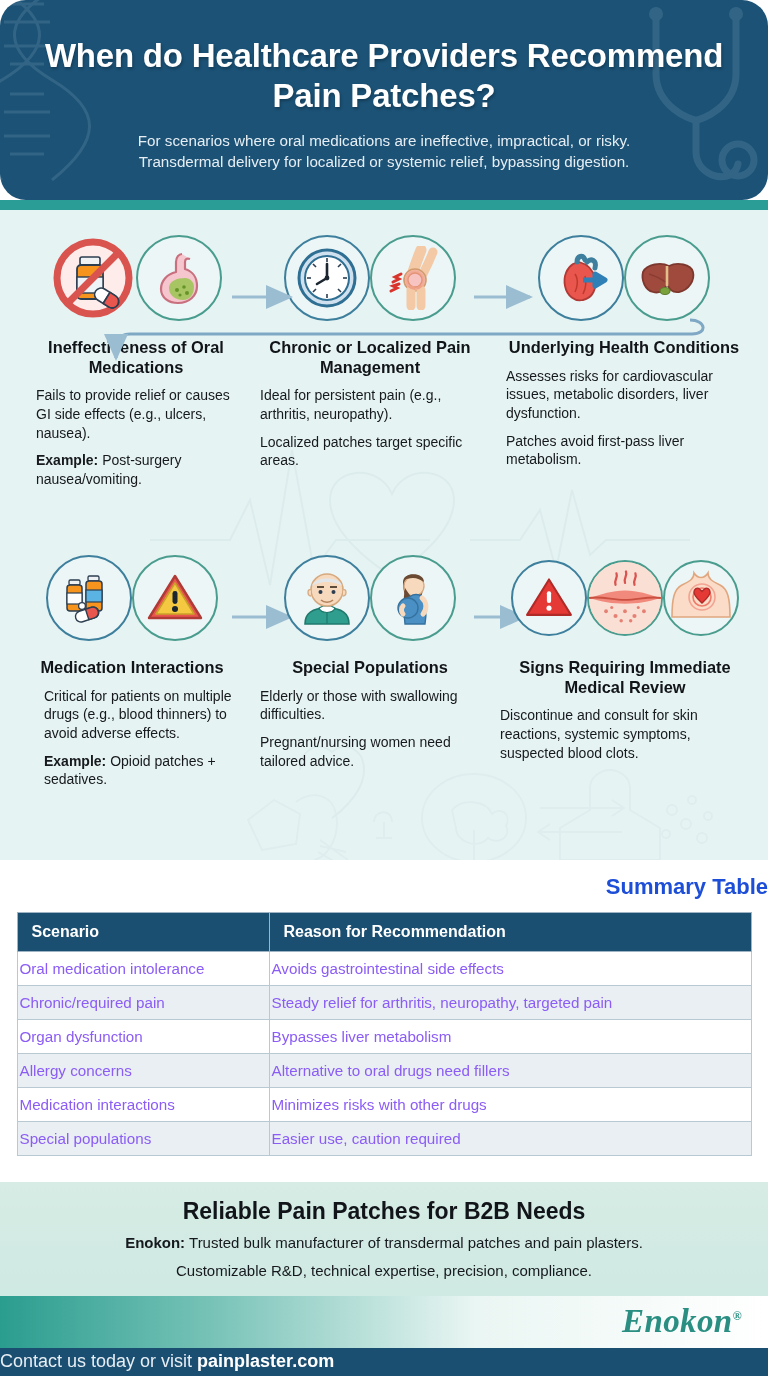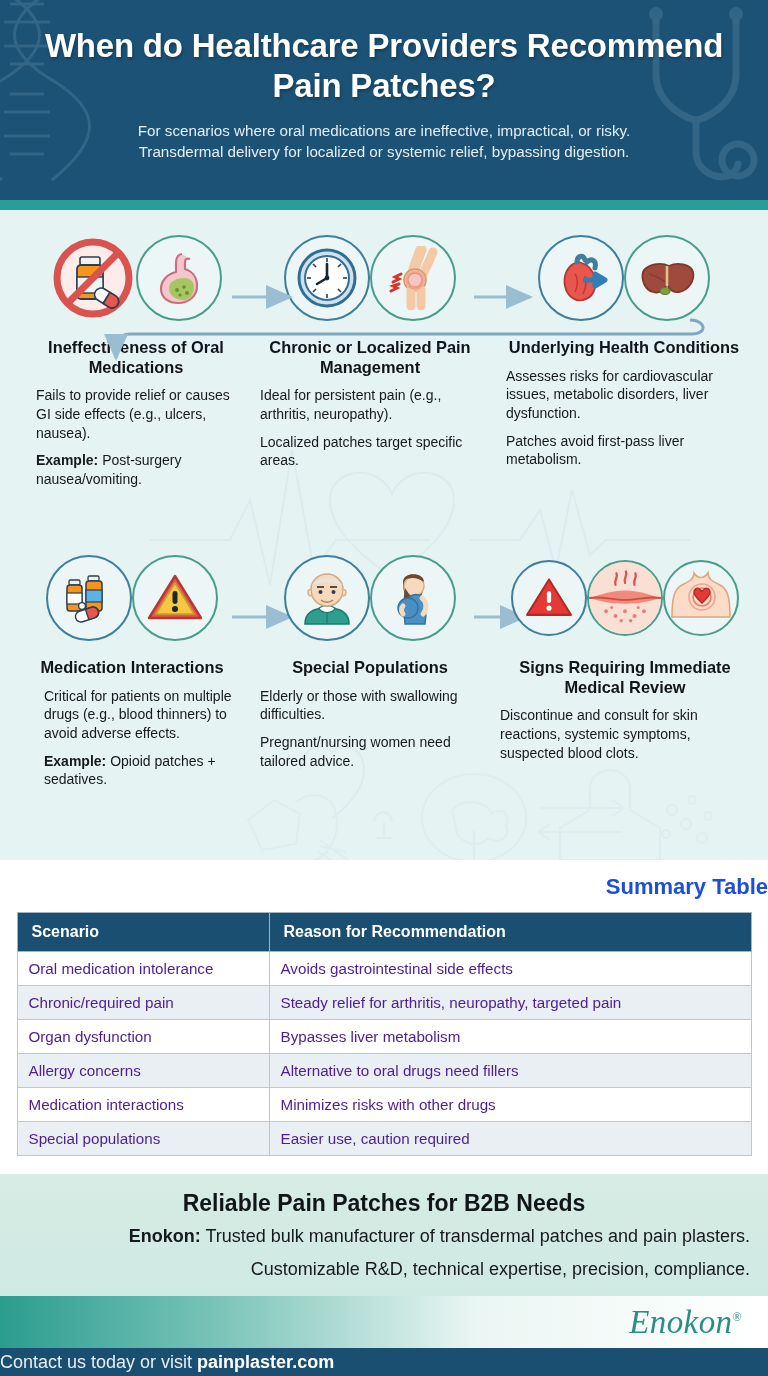--- a/index.html
+++ b/index.html
@@ -12,21 +12,22 @@
   }
   .page { width: 768px; height: 1376px; position: relative; display: flex; flex-direction: column; }
 
   
   .header {
     background: #1b5276;
     height: 200px;
     position: relative;
     overflow: hidden;
     flex: 0 0 auto;
-    padding-top: 26px;
+    padding-top: 36px;
+    border-radius: 26px;
   }
   .header .deco { position: absolute; opacity: .13; pointer-events: none; }
   .deco-dna { left: -18px; top: -10px; }
   .deco-steth { right: 4px; top: 2px; }
   .header h1 {
     position: relative;
     color: #ffffff;
     font-size: 33px;
     line-height: 1.21;
     font-weight: bold;
@@ -90,51 +91,51 @@
 
   
   .conn { position: absolute; pointer-events: none; }
 
   
   .tablewrap { background: #ffffff; flex: 0 0 auto; padding: 14px 0 18px; }
   .tablewrap h2 {
     text-align: right; font-size: 22px; font-weight: bold;
     color: #1d4ed8; margin-bottom: 12px;
   }
-  table { width: 735px; margin: 0 auto; border-collapse: collapse; table-layout: fixed; }
+  table { width: 735px; margin: 8px auto; border-collapse: collapse; table-layout: fixed; }
   th {
     background: #1b4f72; color: #ffffff; font-size: 16px; font-weight: bold;
     text-align: left; padding: 10px 14px; border: 1px solid #9fb4c4;
   }
   th:first-child { width: 252px; }
   td {
-    font-size: 15.2px; color: #4c1d95; padding: 8px 11px;
+    font-size: 15.2px; color: #8b5cf6; padding: 8px 2px;
     border: 1px solid #b9c9d4; background: #ffffff;
   }
   tr.alt td { background: #e9eff2; }
 
   
   .b2b {
     flex: 0 0 auto;
     background: linear-gradient(180deg,#d6ece4 0%,#cfe9e3 100%);
-    text-align: center; padding: 16px 18px 14px;
+    text-align: center; padding: 16px 10px 14px;
   }
   .b2b h2 { font-size: 23px; font-weight: bold; color: #111418; }
-  .b2b p { font-size: 18px; line-height: 1.42; color: #16191d; margin-top: 7px; text-align: right; }
+  .b2b p { font-size: 15px; line-height: 1.42; color: #16191d; margin-top: 7px; }
   .b2b p b { font-weight: bold; }
 
   .logobar {
     flex: 0 0 auto; height: 52px;
     background: linear-gradient(90deg,#2a9d8f 0%,#79c3b8 28%,#eaf6f3 62%,#ffffff 100%);
     display: flex; align-items: center; justify-content: flex-end;
     padding-right: 26px;
   }
   .logo {
     font-family: "Liberation Serif", serif;
-    font-style: italic; font-weight: normal;
+    font-style: italic; font-weight: bold;
     font-size: 33px; color: #2a8f82; letter-spacing: .4px;
     position: relative;
   }
   .logo sup { font-size: 12px; font-style: normal; vertical-align: super; }
 
   .contact {
     flex: 1 1 auto;
     background: #1b4f72;
     display: flex; align-items: center; 
   }

